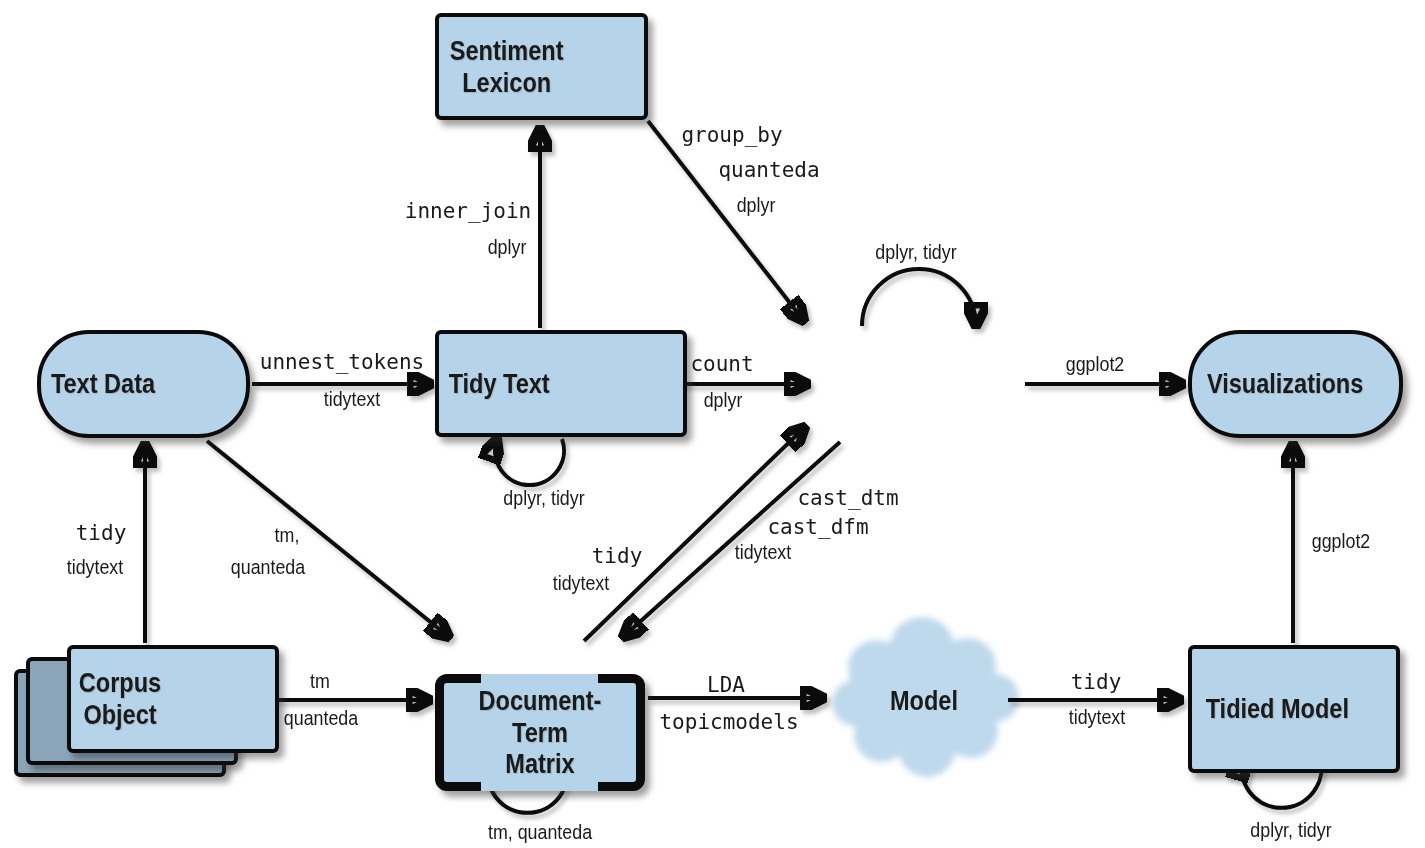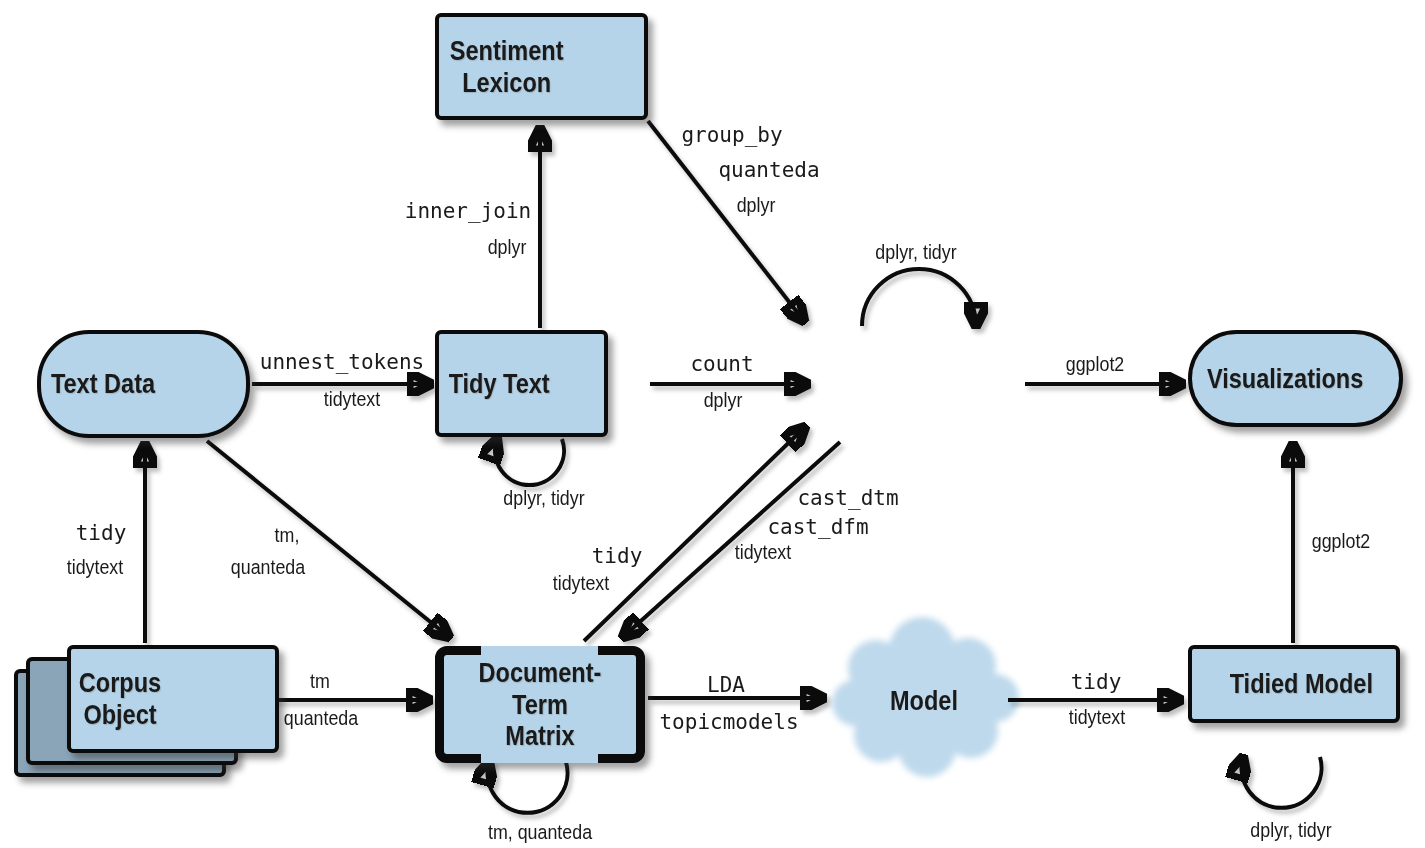--- a/index.html
+++ b/index.html
@@ -84,46 +84,46 @@
 
   <div class="node" style="left:435px;top:13px;width:213px;height:107px;">
     <span class="nlabel">Sentiment
 Lexicon</span>
   </div>
 
   <div class="node stadium" style="left:37px;top:330px;width:213px;height:108px;">
     <span class="nlabel">Text Data</span>
   </div>
 
-  <div class="node" style="left:435px;top:330px;width:173px;height:107px;">
+  <div class="node" style="left:435px;top:330px;width:252px;height:107px;">
     <span class="nlabel">Tidy Text</span>
   </div>
 
 
-  <div class="node stadium" style="left:1188px;top:330px;width:215px;height:97px;">
+  <div class="node stadium" style="left:1188px;top:330px;width:215px;height:108px;">
     <span class="nlabel">Visualizations</span>
   </div>
 
   <div class="stacklayer" style="left:14px;top:669px;width:212px;height:108px;"></div>
   <div class="stacklayer" style="left:26px;top:657px;width:212px;height:108px;"></div>
   <div class="node" style="left:38px;top:645px;width:212px;height:108px;margin-left:29px;">
     <span class="nlabel">Corpus
 Object</span>
   </div>
 
-  <div class="node thick" style="left:435px;top:646px;width:210px;height:117px;">
+  <div class="node thick" style="left:435px;top:674px;width:210px;height:117px;">
     <div class="notch notch-top"></div>
     <div class="notch notch-bot"></div>
     <span class="nlabel">Document-Term
 Matrix</span>
   </div>
 
   <div class="cloudtxt" style="left:924px;top:701px;">Model</div>
 
-  <div class="node" style="left:1188px;top:645px;width:212px;height:78px;padding-left:24px;">
+  <div class="node" style="left:1188px;top:645px;width:212px;height:128px;">
     <span class="nlabel">Tidied Model</span>
   </div>
 
   <div class="elabel fn" style="left:342px;top:362px;">unnest_tokens</div>
   <div class="elabel pkg" style="left:352px;top:399px;">tidytext</div>
 
   <div class="elabel fn" style="left:468px;top:211px;">inner_join</div>
   <div class="elabel pkg" style="left:507px;top:247px;">dplyr</div>
 
   <div class="elabel fn" style="left:732px;top:135px;">group_by</div>

